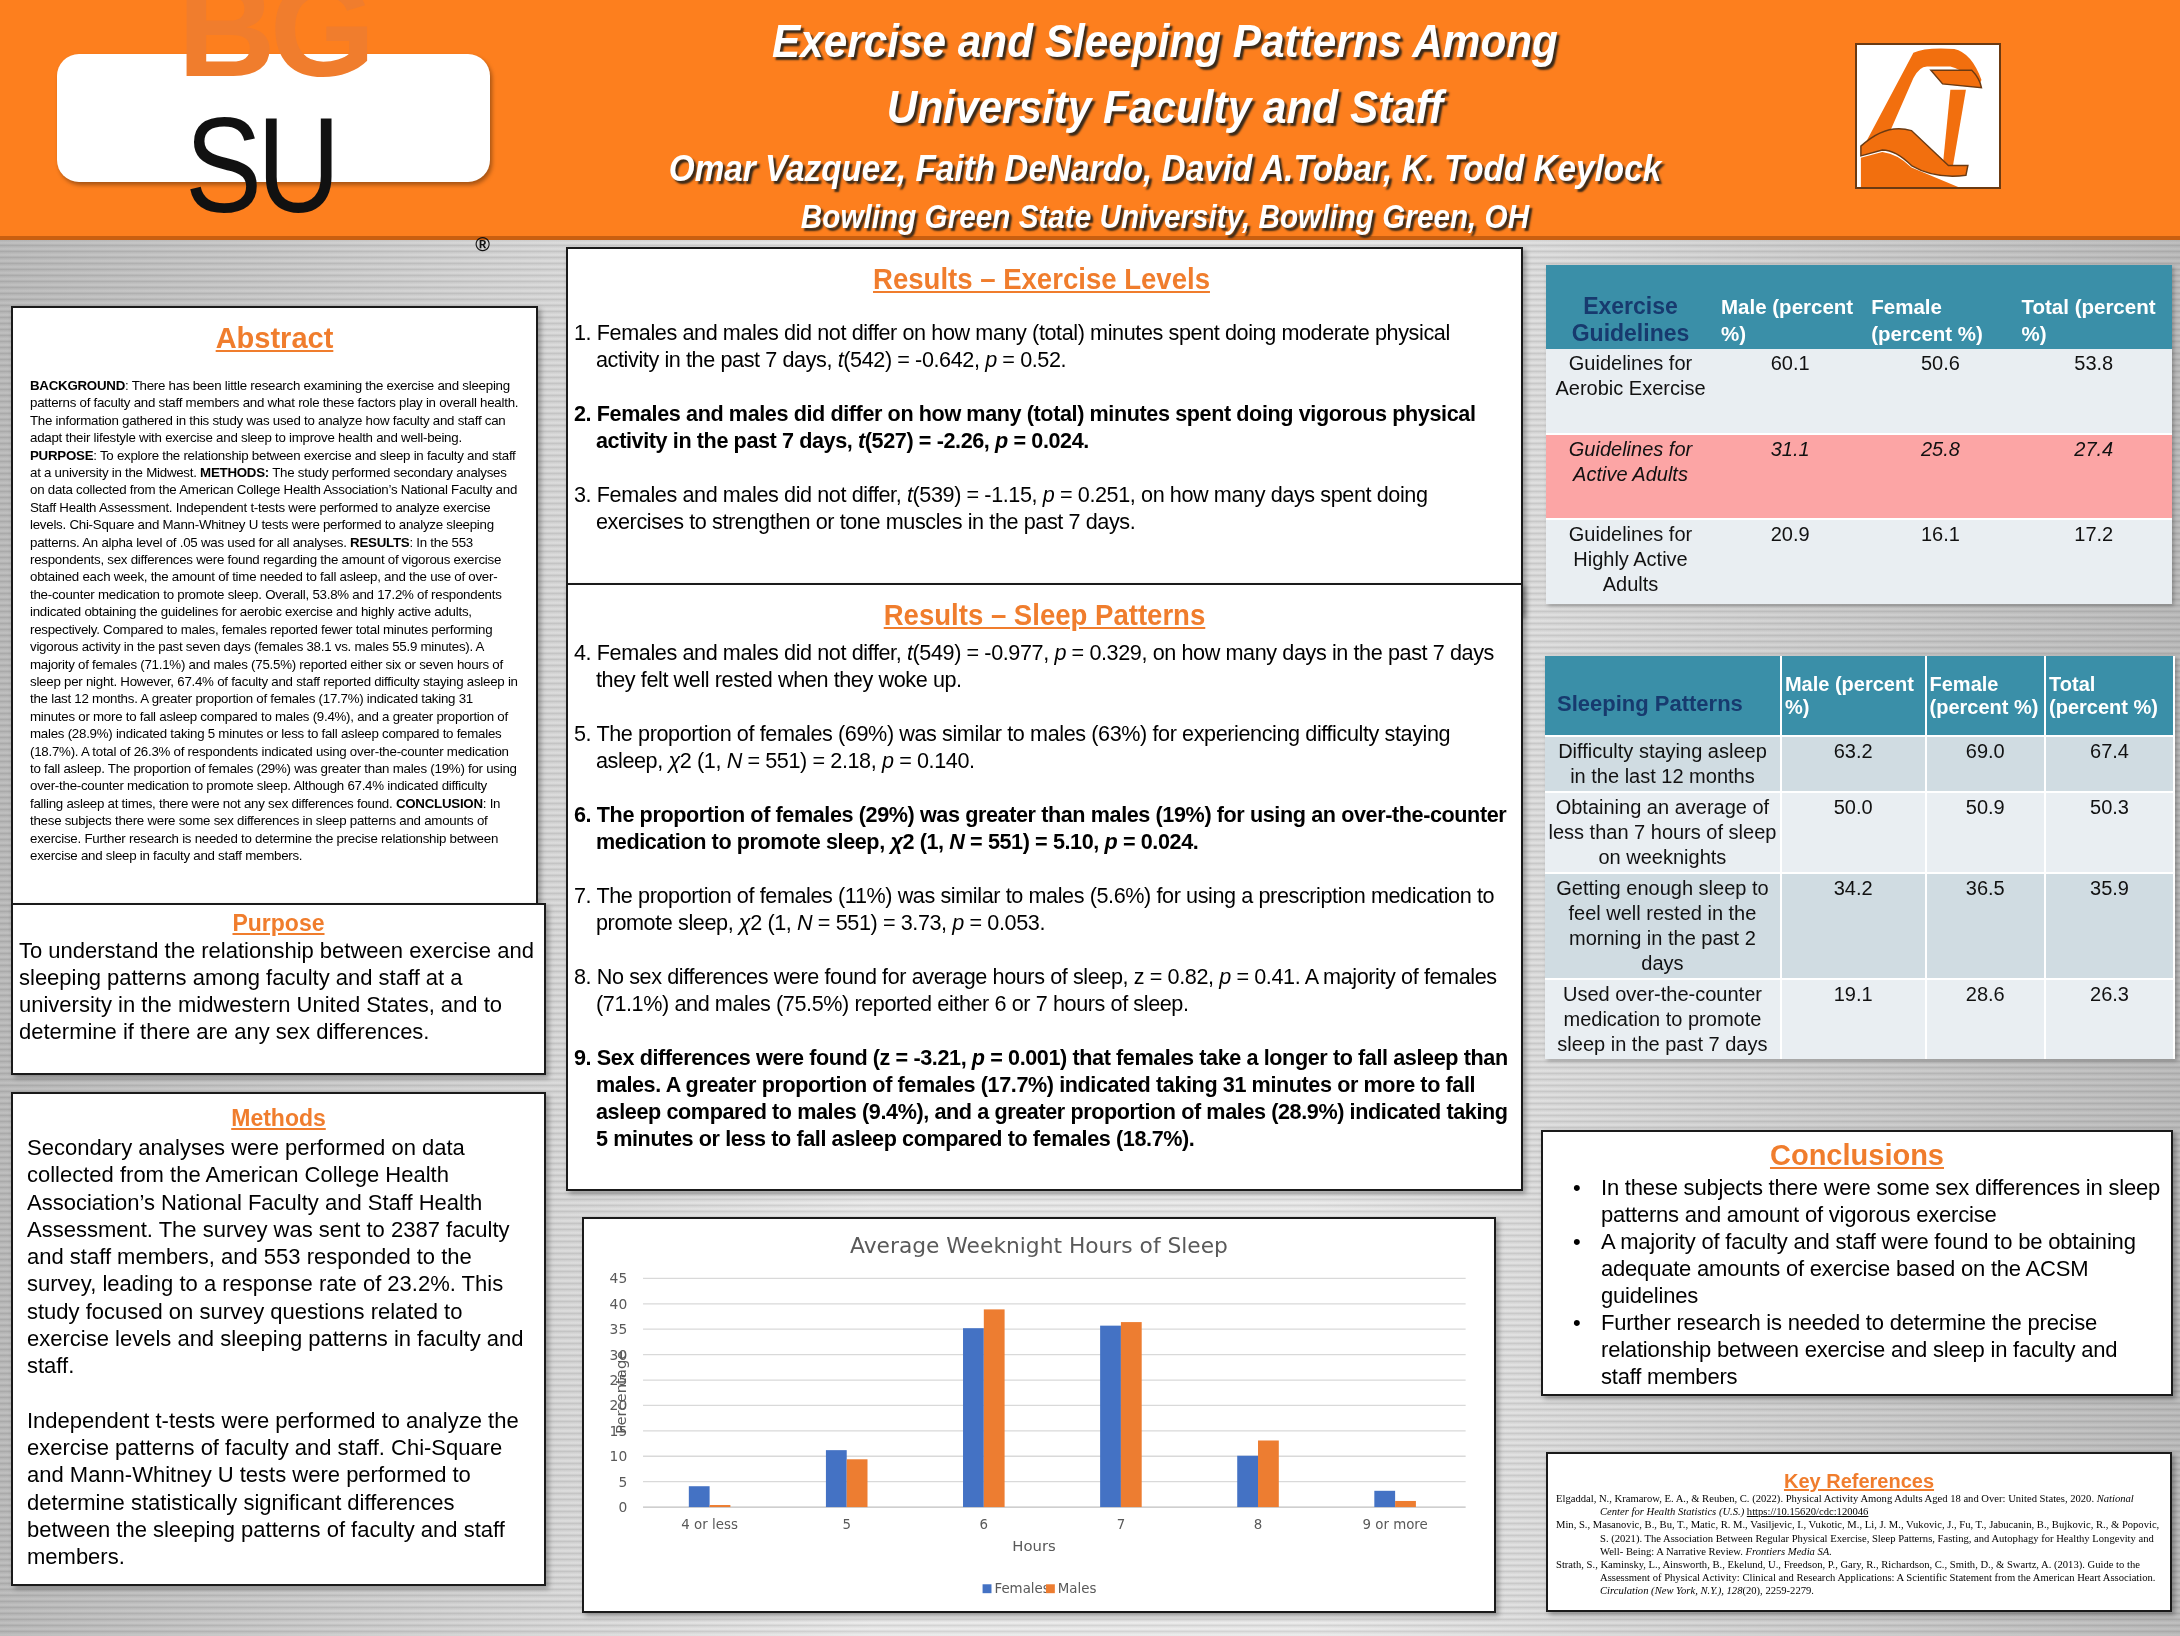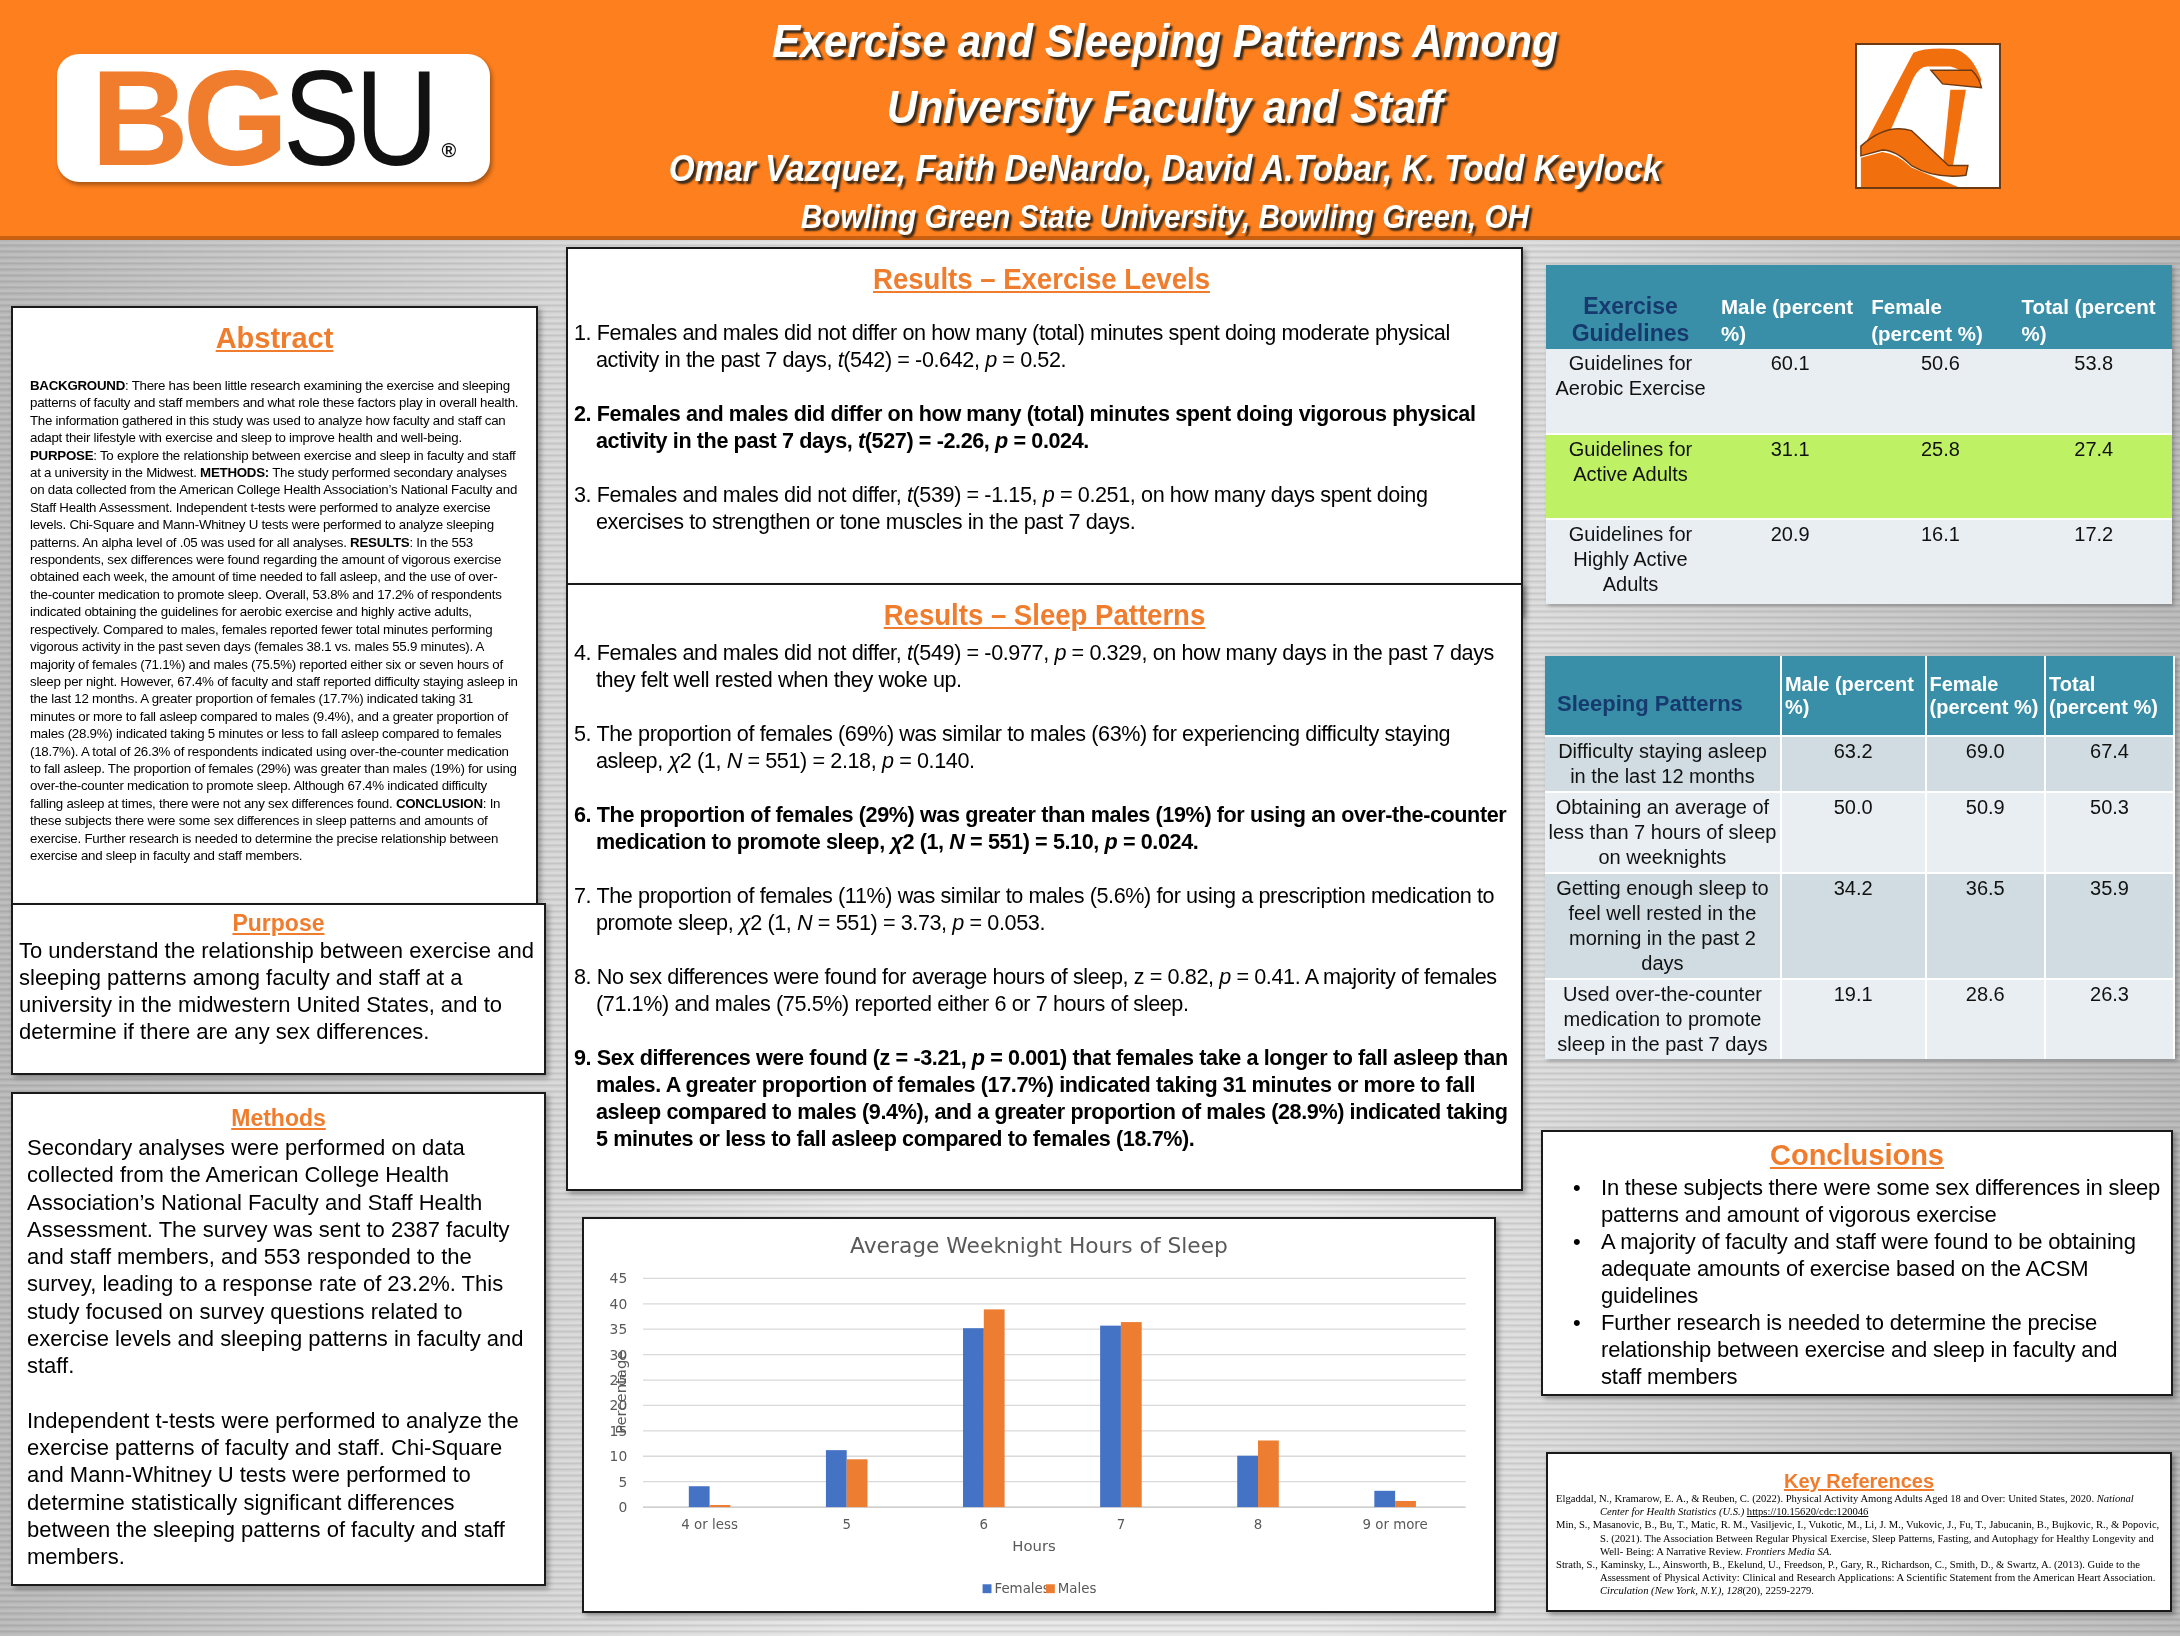--- a/index.html
+++ b/index.html
@@ -19,20 +19,21 @@
   .header {
     position: absolute; left: 0; top: 0; width: 2180px; height: 240px;
     background: #fd7f1e;
     border-bottom: 4px solid #c95f10;
   }
   .bgsu-logo {
     position: absolute; left: 57px; top: 54px; width: 433px; height: 128px;
     background: #fff; border-radius: 22px;
     display: flex; align-items: center; justify-content: center;
     box-shadow: 2px 3px 4px rgba(0,0,0,0.35);
+    flex-direction: column;
   }
   .bgsu-logo .bg { color: #f07d2d; font-weight: 900; font-size: 136px; letter-spacing: -6px; line-height: 1; font-family: "Liberation Sans", sans-serif; }
   .bgsu-logo .su { color: #111; font-weight: 400; font-size: 136px; letter-spacing: -6px; line-height: 1; font-family: "Liberation Sans", sans-serif; transform: scaleX(0.85); transform-origin: left; display: inline-block; }
   .bgsu-logo .reg { font-size: 20px; font-weight: 700; color: #111; align-self: flex-end; margin-bottom: 20px; margin-left: -18px; }
   .falcon-logo {
     position: absolute; left: 1855px; top: 43px; width: 146px; height: 146px;
     background: #fff; border: 2px solid #6b3a12;
   }
   .title-block { position: absolute; left: 500px; top: 8px; width: 1330px; text-align: center; }
   .title-line {
@@ -81,21 +82,21 @@
   .ex-table { left: 1546px; top: 265px; width: 626px; }
   .sl-table { left: 1545px; top: 656px; width: 630px; }
   table { border-collapse: collapse; width: 100%; }
   th { background: #3a8fa8; color: #ffffff; font-weight: 700; text-align: left; vertical-align: middle; }
   th.rowhead { color: #173a6e; text-align: center; }
   td { font-size: 20px; line-height: 25px; vertical-align: top; text-align: center; color: #111; }
   .ex-table th { font-size: 20.5px; line-height: 27px; padding: 28px 6px 2px 6px; height: 84px; }
   .ex-table th.rowhead { font-size: 23px; line-height: 27px; }
   .ex-table td { height: 85px; padding-top: 2px; }
   .ex-table tr.odd td { background: #e9eef2; }
-  .ex-table tr.even td { background: #bef264; }
+  .ex-table tr.even td { background: #fca5a5; font-style: italic; }
   .ex-table tr + tr td { border-top: 2px solid #ffffff; }
   .sl-table th { font-size: 20px; line-height: 23px; padding: 2px 3px; height: 80px; border-right: 2px solid #fff; }
   .sl-table th.rowhead { font-size: 22px; text-align: left; padding-left: 12px; padding-top: 18px; }
   .sl-table td { border-right: 2px solid #fff; border-top: 2px solid #fff; padding: 2px 3px; }
   .sl-table tr.odd td { background: #d0dce2; }
   .sl-table tr.even td { background: #e9eef2; }
 
   .conclusions { left: 1541px; top: 1130px; width: 632px; height: 266px; padding: 6px 10px 0 30px; }
   .conclusions .sec-title { font-size: 29px; line-height: 34px; margin-left: -20px; margin-bottom: 2px; }
   .conclusions ul { list-style: none; }

